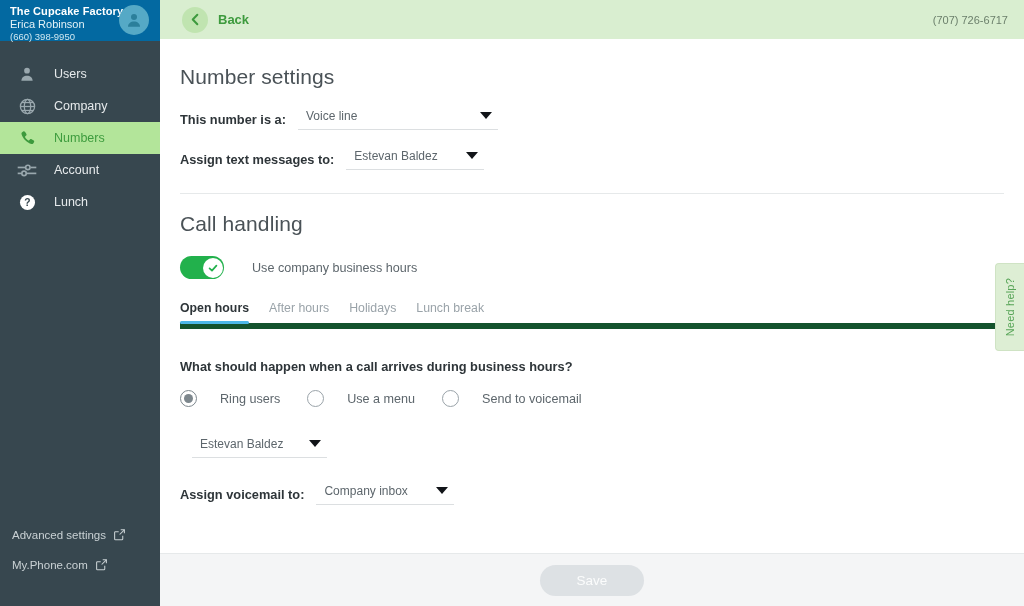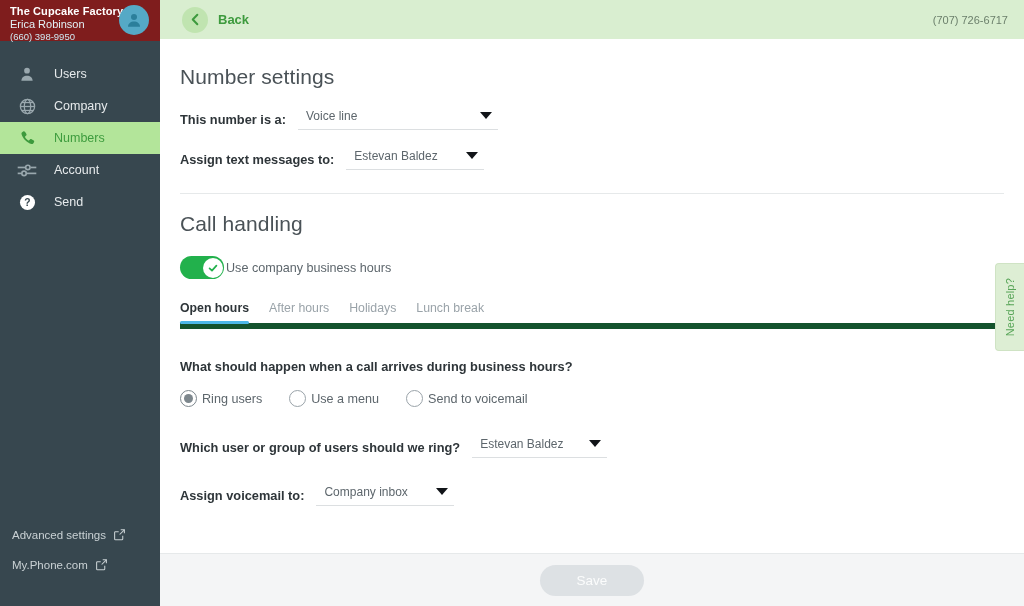--- a/index.html
+++ b/index.html
@@ -13,21 +13,21 @@
 
   
   .sidebar {
     width: 160px; height: 606px;
     background: #37474f;
     position: relative;
     flex: 0 0 160px;
   }
   .sb-header {
     height: 41px;
-    background: #7f1d1d;
+    background: #0369a1;
     padding: 5px 10px 0 10px;
     position: relative;
   }
   .sb-org {
     color: #ffffff; font-size: 11px; font-weight: bold;
     line-height: 13px; letter-spacing: .1px;
   }
   .sb-user {
     color: #e3f2f7; font-size: 11px; line-height: 13px; font-weight: normal;
   }
@@ -123,21 +123,21 @@
     width: 0; height: 0; border-left: 6px solid transparent;
     border-right: 6px solid transparent; border-top: 7px solid #111418;
     margin-bottom: 2px;
   }
   .sel-w1 { width: 200px; }
   .sel-w2 { width: 138px; }
   .sel-w3 { width: 135px; }
   .sel-w4 { width: 138px; }
 
   
-  .toggle-row { display: flex; align-items: center; gap: 2px; margin-bottom: 22px; }
+  .toggle-row { display: flex; align-items: center; gap: 28px; margin-bottom: 22px; }
   .toggle {
     width: 44px; height: 23px; border-radius: 12px; background: #22b14c;
     position: relative; cursor: pointer;
   }
   .toggle .knob {
     position: absolute; right: 1.5px; top: 1.5px;
     width: 20px; height: 20px; border-radius: 50%; background: #fff;
     display: flex; align-items: center; justify-content: center;
   }
   .toggle-label { font-size: 12.6px; color: #5d666c; }
@@ -153,21 +153,21 @@
   }
   .tab.active { color: #2e3539; font-weight: bold; }
   .tab.active::after {
     content: ""; position: absolute; left: 0; right: 0; bottom: -1px;
     height: 3px; background: #4db8e8; border-radius: 2px;
   }
 
   .question { font-size: 12.8px; color: #2e3539; font-weight: bold; margin-bottom: 16px; }
 
   .radios { display: flex; align-items: center; gap: 10px; margin-bottom: 30px; }
-  .radio-opt { display: flex; align-items: center; gap: 5px; cursor: pointer; margin-right: 17px; }
+  .radio-opt { display: flex; align-items: center; gap: 23px; cursor: pointer; margin-right: 17px; }
   .radio {
     width: 17px; height: 17px; border-radius: 50%;
     border: 1.6px solid #9aa3a9; background: #fff;
     display: flex; align-items: center; justify-content: center;
     flex: 0 0 17px;
   }
   .radio.sel { border-color: #7d878d; }
   .radio.sel::after {
     content: ""; width: 9px; height: 9px; border-radius: 50%; background: #7d878d;
   }
@@ -273,21 +273,21 @@
         <span class="sb-label">Account</span>
       </div>
 
       <div class="sb-item">
         <span class="sb-ico">
           <svg width="19" height="19" viewBox="0 0 24 24">
             <circle cx="12" cy="12" r="9.5" fill="#ffffff"></circle>
             <text x="12" y="16.5" font-size="13" font-weight="bold" text-anchor="middle" fill="#37474f" font-family="Liberation Sans, sans-serif">?</text>
           </svg>
         </span>
-        <span class="sb-label">Send</span>
+        <span class="sb-label">Lunch</span>
       </div>
 
     </nav>
 
     <div class="sb-bottom">
       <div class="sb-link">
         <span>Advanced settings</span>
         <span class="extlink">
           <svg width="13" height="13" viewBox="0 0 16 16" fill="none" stroke="#c9d1d4" stroke-width="1.3">
             <path d="M12 9.5v4a1 1 0 0 1-1 1H3a1 1 0 0 1-1-1v-8a1 1 0 0 1 1-1h4"></path>
@@ -378,21 +378,20 @@
             <span class="radio"></span>
             <span class="radio-label">Use a menu</span>
           </label>
           <label class="radio-opt">
             <span class="radio"></span>
             <span class="radio-label">Send to voicemail</span>
           </label>
         </div>
 
         <div class="inline-row mt-ring">
-          <span class="field-label">Which user or group of users should we ring?</span>
           <div class="select sel-w3">
             <span class="sel-val">Estevan Baldez</span>
             <span class="caret"></span>
           </div>
         </div>
 
         <div class="inline-row">
           <span class="field-label">Assign voicemail to:</span>
           <div class="select sel-w4">
             <span class="sel-val">Company inbox</span>

